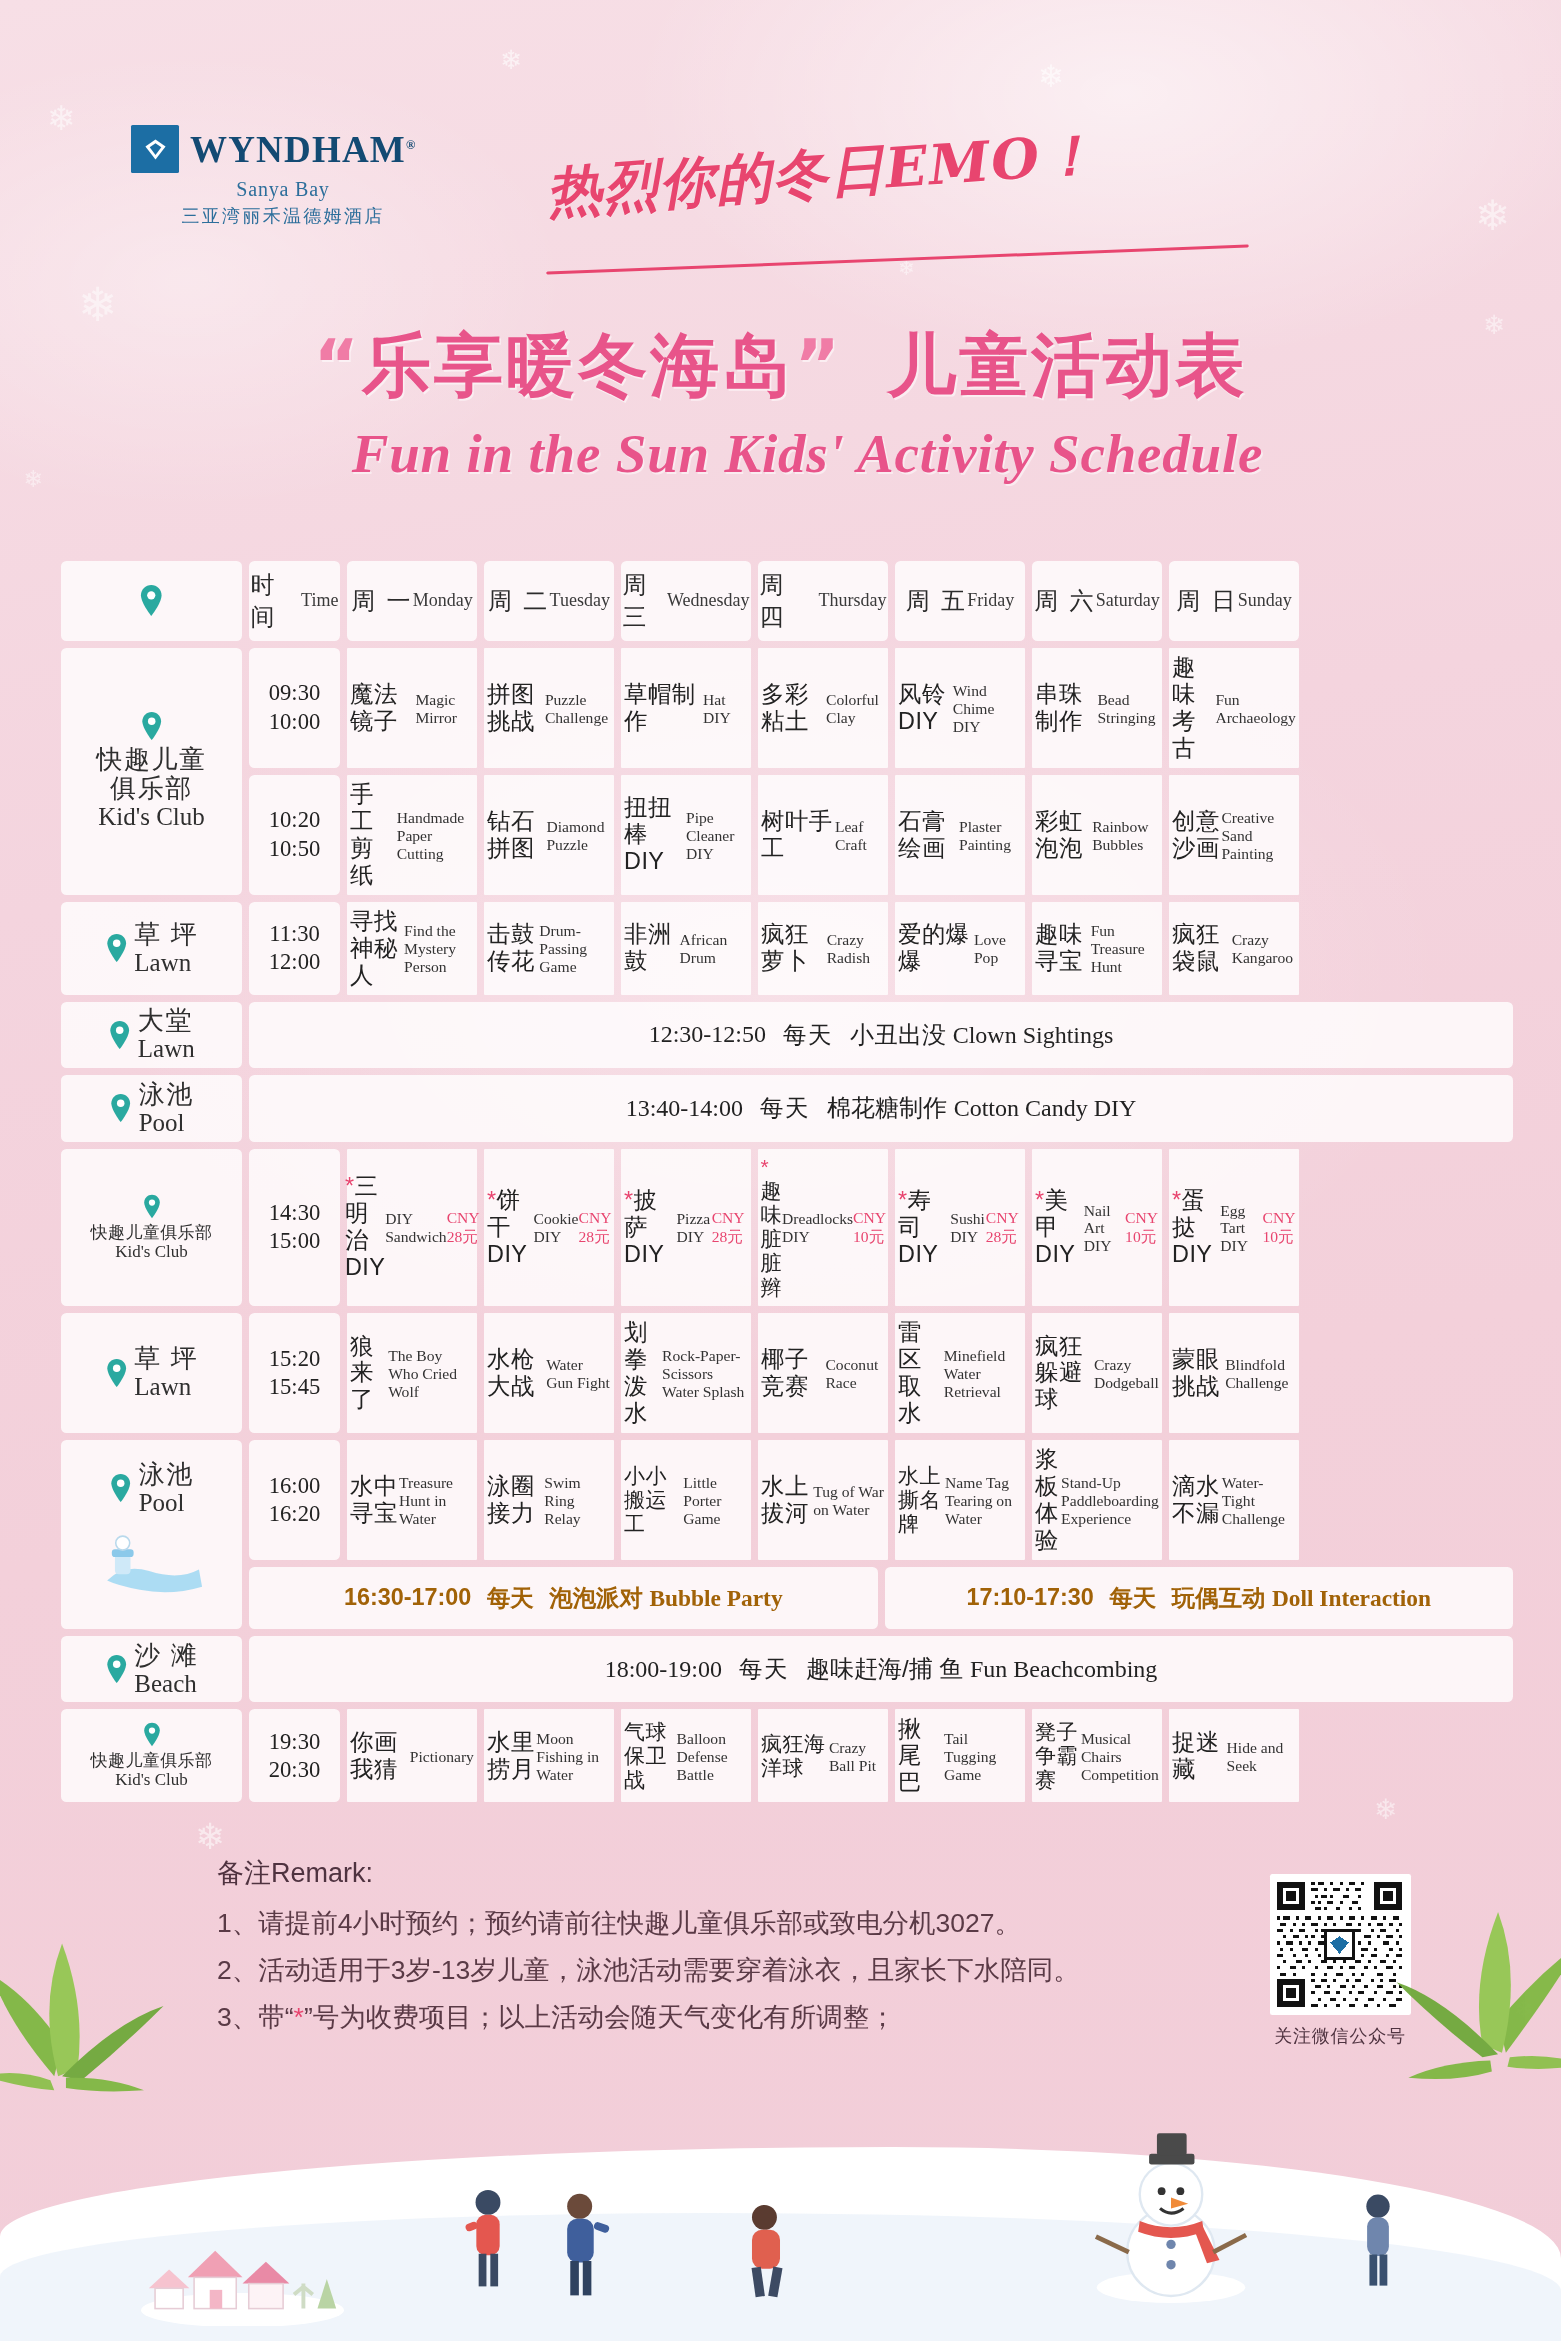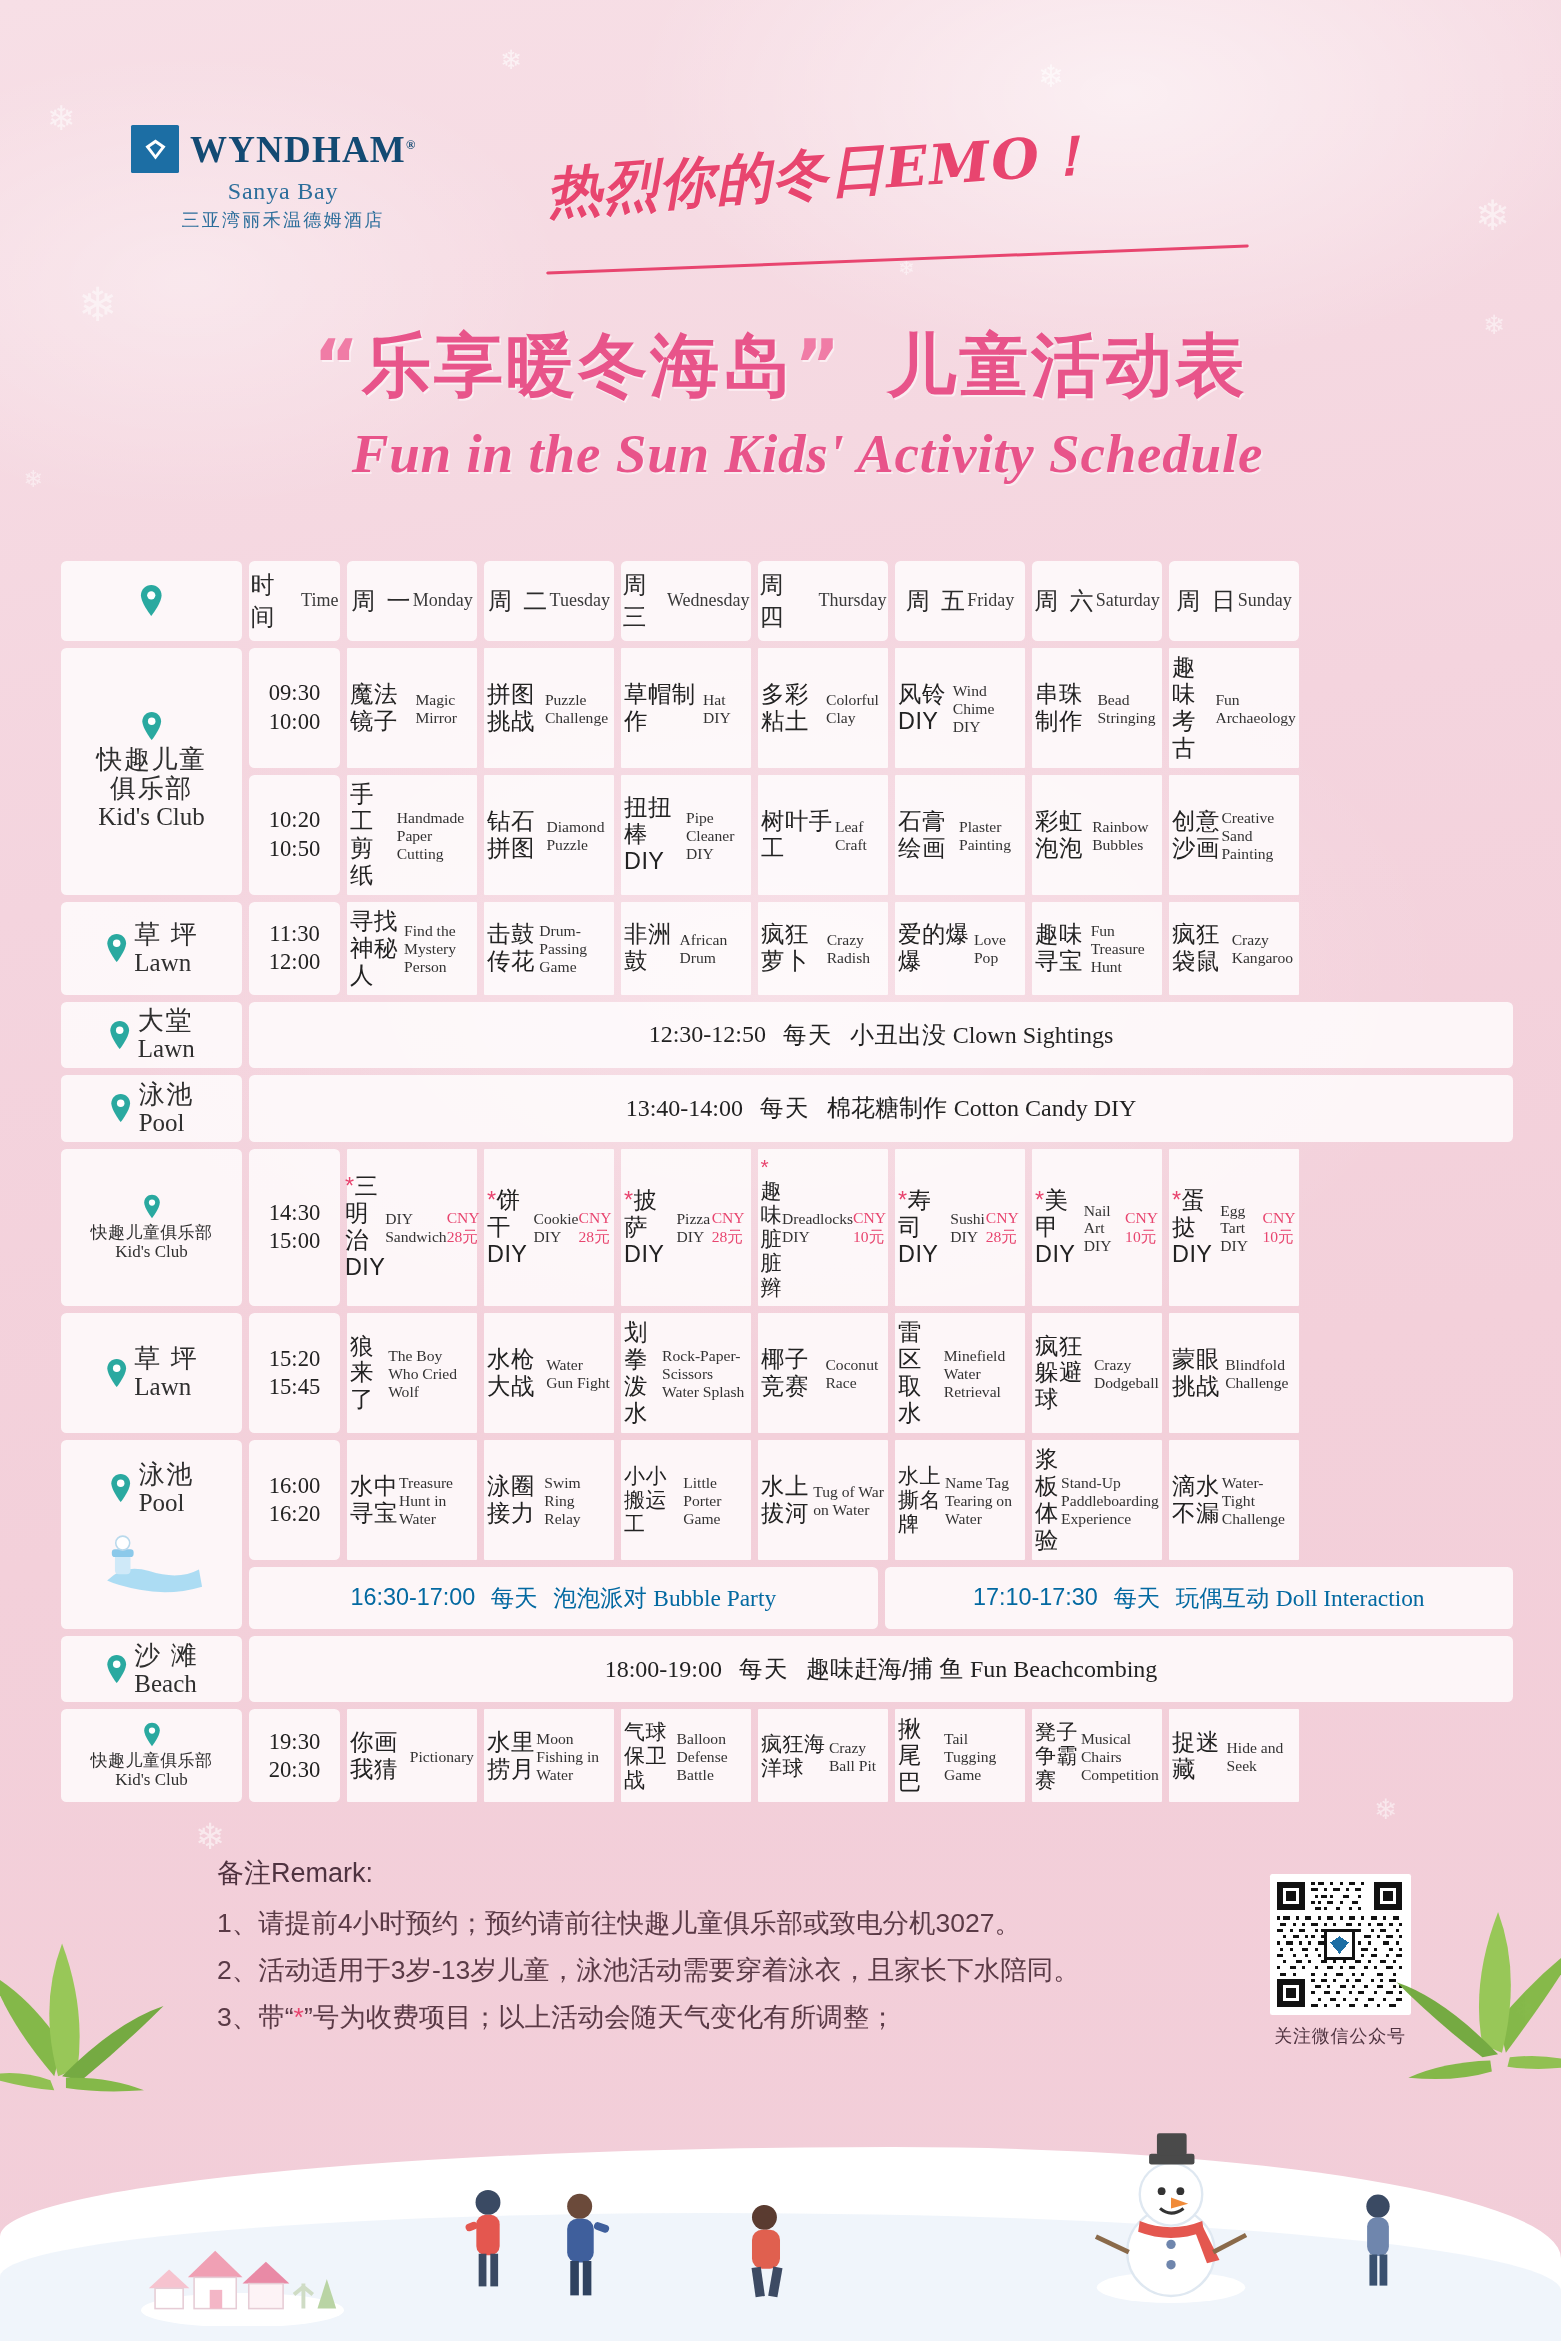--- a/index.html
+++ b/index.html
@@ -35,21 +35,21 @@
   }
   .logo-mark svg { display: block; }
   .logo-word {
     font-family: "Liberation Serif", serif;
     font-weight: bold; font-size: 37px; letter-spacing: 1.2px; color: #134a73;
   }
   .logo-reg { font-size: 12.5px; vertical-align: super; }
   .logo-sub {
     margin-top: 4.7px; text-align: center; width: 304px;
     font-family: "Liberation Serif", serif;
-    font-size: 24px; color: #2c6e9b; letter-spacing: 0.8px;
+    font-size: 20px; color: #2c6e9b; letter-spacing: 0.8px;
   }
   .logo-cn {
     margin-top: 3.1px; text-align: center; width: 304px;
     font-size: 18px; color: #2c6e9b; letter-spacing: 2.3px;
   }
   .script-line {
     position: absolute; left: 546px; top: 137px;
     font-family: "DejaVu Serif", serif;
     font-style: italic; font-weight: bold;
     font-size: 55px; color: #e8456f;
@@ -145,21 +145,21 @@
     font-size: 24px; color: #222;
   }
   .wide .w-time { font-family: "Liberation Serif", serif; font-size: 24px; }
   .wide .w-every { font-size: 23.4px; letter-spacing: 1.6px; }
   .wide .w-name { font-size: 24px; }
   .wide .w-name .en { font-family: "Liberation Serif", serif; }
   .dual { display: flex; flex: 1; gap: 7px; }
   .dual > div {
     flex: 1; background: rgba(255,255,255,0.80); border-radius: 5.5px;
     display: flex; align-items: center; justify-content: center; gap: 15.6px;
-    min-height: 62px; font-size: 23.4px; color: #0369a1;
+    min-height: 62px; font-size: 23.4px; color: #a16207; font-weight: bold;
   }
   .rowgroup { display: flex; flex-direction: column; flex: 1; gap: 7px; }
   .subrow { display: flex; }
 
   
   .remark {
     position: absolute; left: 217px; top: 1849px; width: 976px;
     font-size: 26.5px; color: #5a3a46; line-height: 1.78;
   }
   .remark .rtitle { font-size: 27px; margin-bottom: 3.1px; color: #4f3340; }

